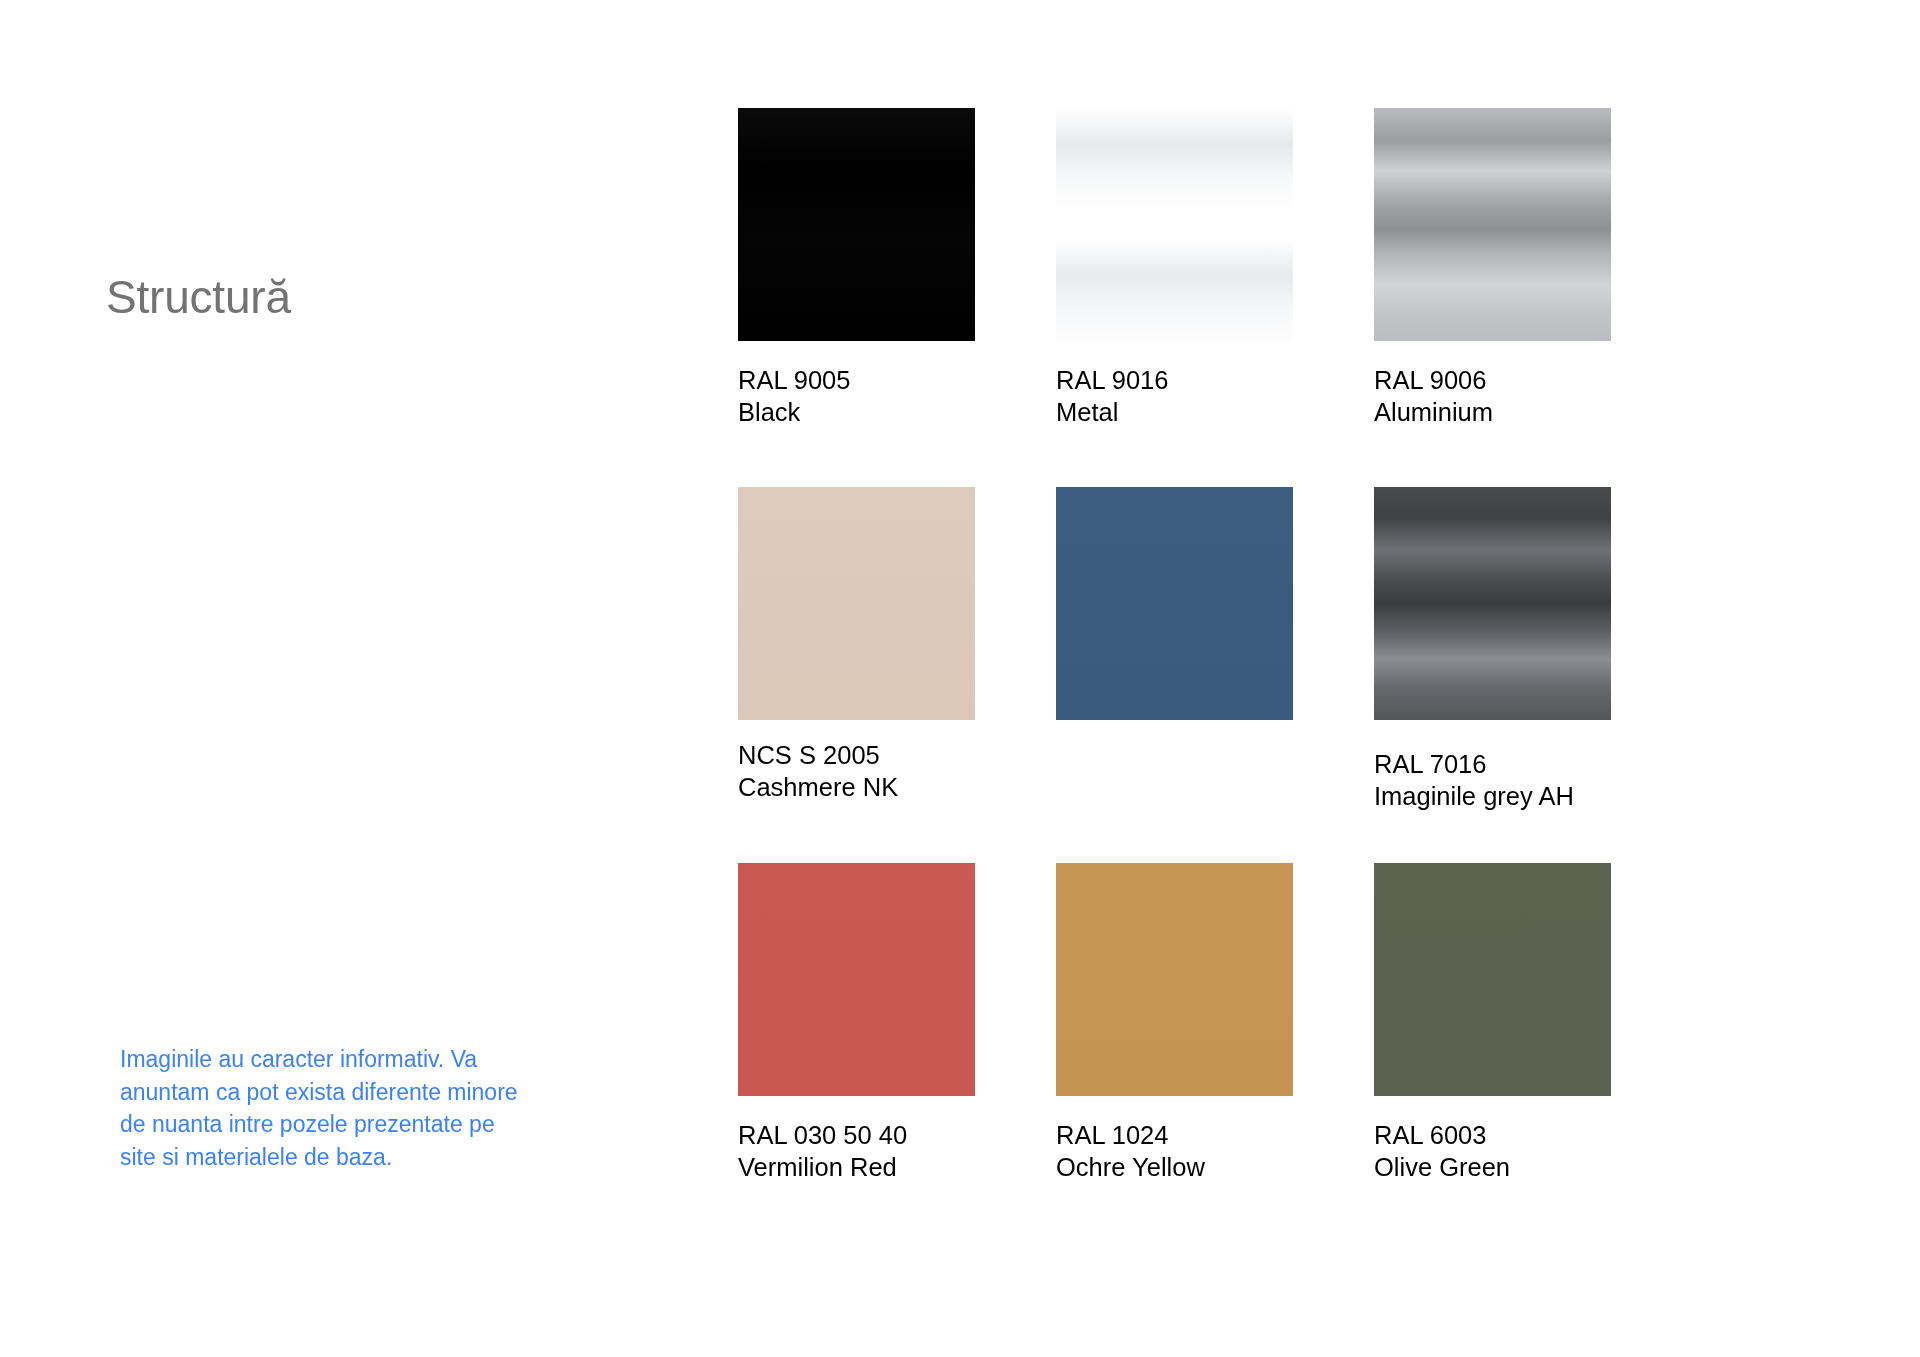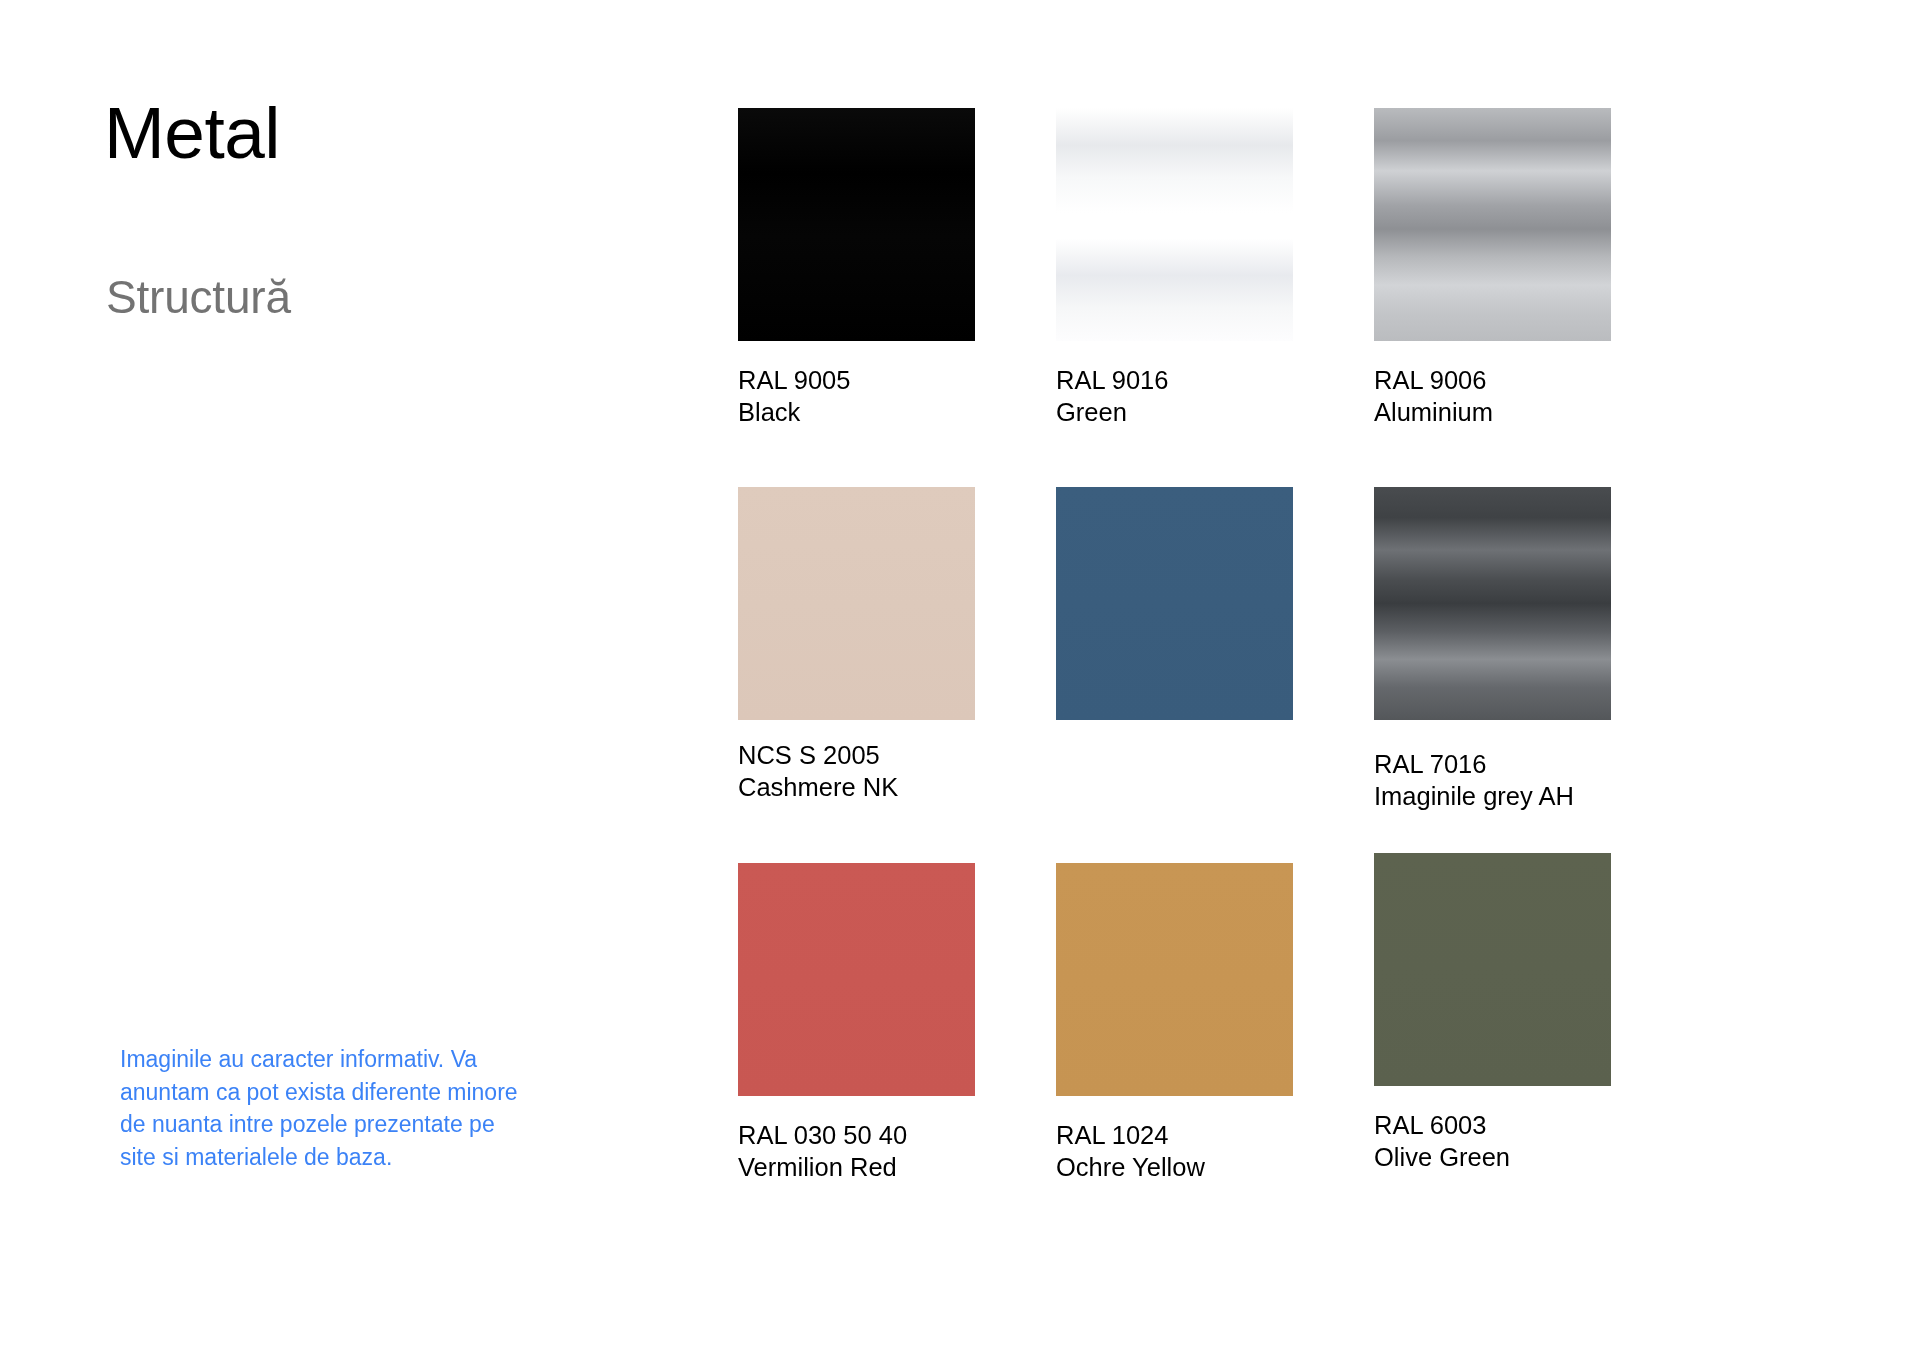--- a/index.html
+++ b/index.html
@@ -114,21 +114,20 @@
 
   
   .cell-offset-down .swatch-caption { margin-top: 19px; }
 </style>
 </head>
 <body>
 
 <div class="page">
 
   <div class="left-col">
-    <div class="page-title">Metal</div>
 
     <div class="page-subtitle">Structură</div>
 
     <div class="disclaimer">Imaginile au caracter informativ. Va anuntam ca pot exista diferente minore de nuanta intre pozele prezentate pe site si materialele de baza.</div>
   </div>
 
   <div class="swatch-grid">
 
     <div class="swatch-row row-1">
       <div class="swatch-cell">
@@ -136,21 +135,21 @@
         <div class="swatch-caption">
           <span class="swatch-code">RAL 9005</span>
           <span class="swatch-name">Black</span>
         </div>
       </div>
 
       <div class="swatch-cell">
         <div class="swatch-chip" style="background: linear-gradient(rgb(255, 255, 255) 0%, rgb(231, 233, 236) 16%, rgb(247, 248, 249) 30%, rgb(255, 255, 255) 45%, rgb(255, 255, 255) 56%, rgb(232, 234, 238) 72%, rgb(246, 247, 248) 86%, rgb(253, 253, 254) 100%);"></div>
         <div class="swatch-caption">
           <span class="swatch-code">RAL 9016</span>
-          <span class="swatch-name">Green</span>
+          <span class="swatch-name">Metal</span>
         </div>
       </div>
 
       <div class="swatch-cell">
         <div class="swatch-chip" style="background: linear-gradient(rgb(185, 187, 190) 0%, rgb(155, 157, 161) 14%, rgb(207, 209, 212) 27%, rgb(160, 162, 166) 42%, rgb(142, 144, 148) 52%, rgb(182, 184, 187) 64%, rgb(210, 212, 215) 76%, rgb(195, 197, 200) 88%, rgb(186, 188, 191) 100%);"></div>
         <div class="swatch-caption">
           <span class="swatch-code">RAL 9006</span>
           <span class="swatch-name">Aluminium</span>
         </div>
       </div>
@@ -171,21 +170,21 @@
 
       <div class="swatch-cell">
         <div class="swatch-chip" style="background: linear-gradient(rgb(73, 76, 79) 0%, rgb(63, 66, 69) 13%, rgb(110, 113, 117) 27%, rgb(74, 77, 80) 40%, rgb(58, 61, 64) 50%, rgb(92, 95, 99) 62%, rgb(139, 142, 146) 74%, rgb(101, 104, 108) 86%, rgb(84, 87, 90) 100%);"></div>
         <div class="swatch-caption" style="margin-top: 28px;">
           <span class="swatch-code">RAL 7016</span>
           <span class="swatch-name">Imaginile grey AH</span>
         </div>
       </div>
     </div>
 
-    <div class="swatch-row row-3" style="margin-top: 32px;">
+    <div class="swatch-row row-3" style="margin-top: 32px; align-items: flex-end;">
       <div class="swatch-cell">
         <div class="swatch-chip" style="background: linear-gradient(rgb(202, 89, 84) 0%, rgb(201, 88, 83) 50%, rgb(200, 87, 82) 100%);"></div>
         <div class="swatch-caption">
           <span class="swatch-code">RAL 030 50 40</span>
           <span class="swatch-name">Vermilion Red</span>
         </div>
       </div>
 
       <div class="swatch-cell">
         <div class="swatch-chip" style="background: linear-gradient(rgb(200, 150, 84) 0%, rgb(199, 149, 83) 50%, rgb(198, 148, 82) 100%);"></div>

